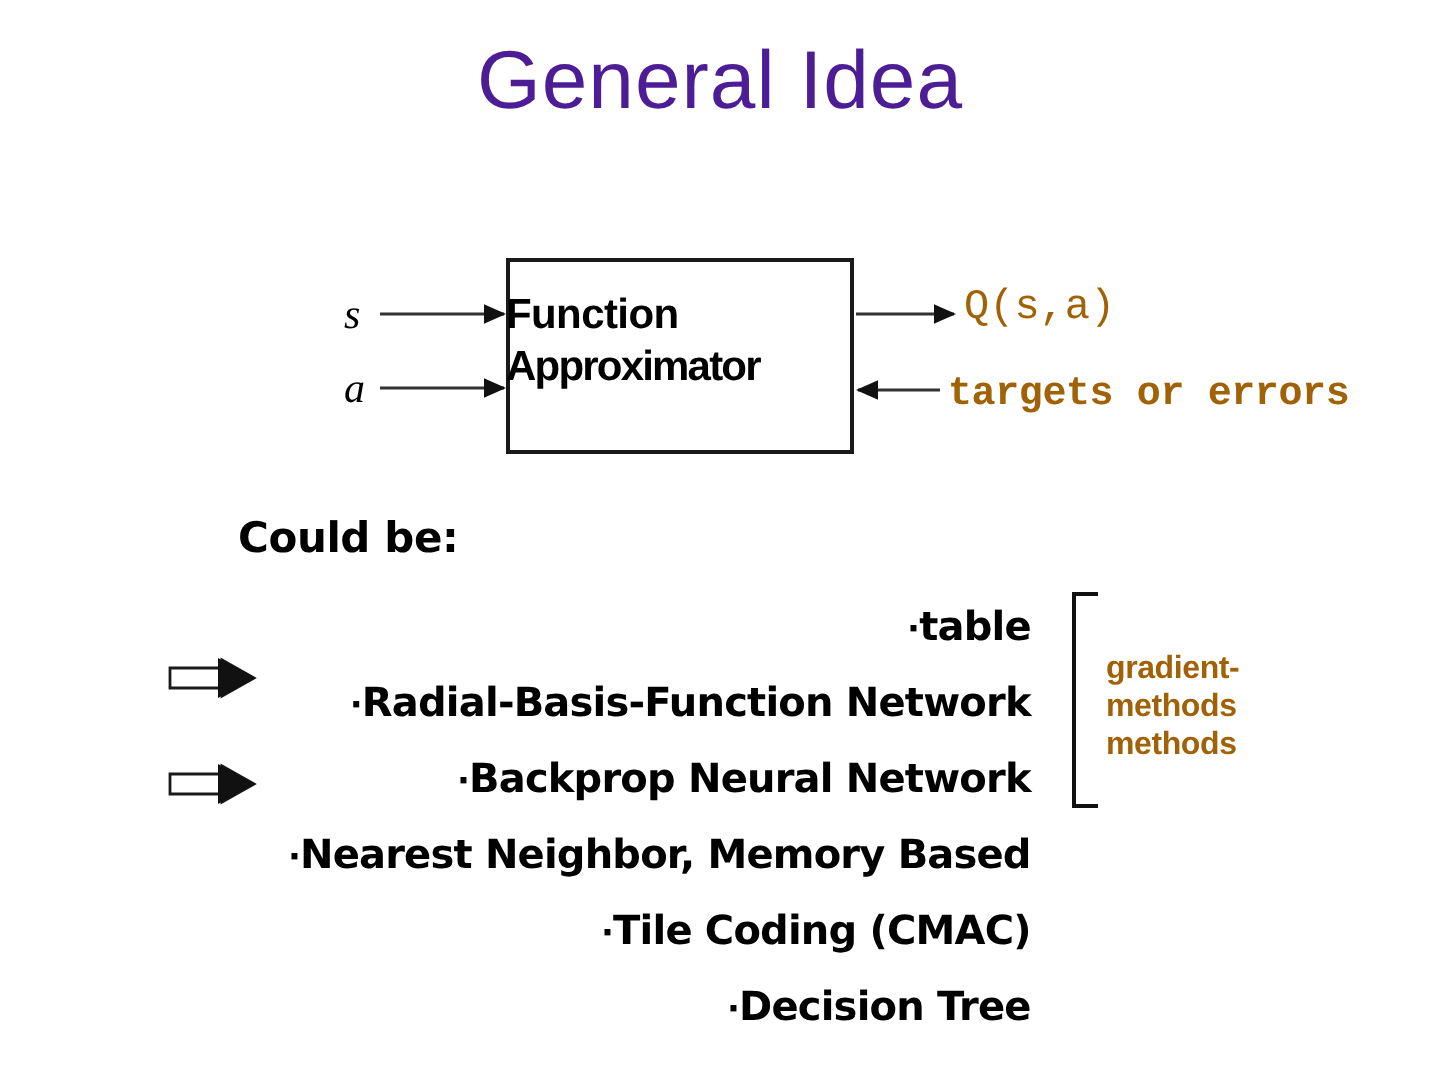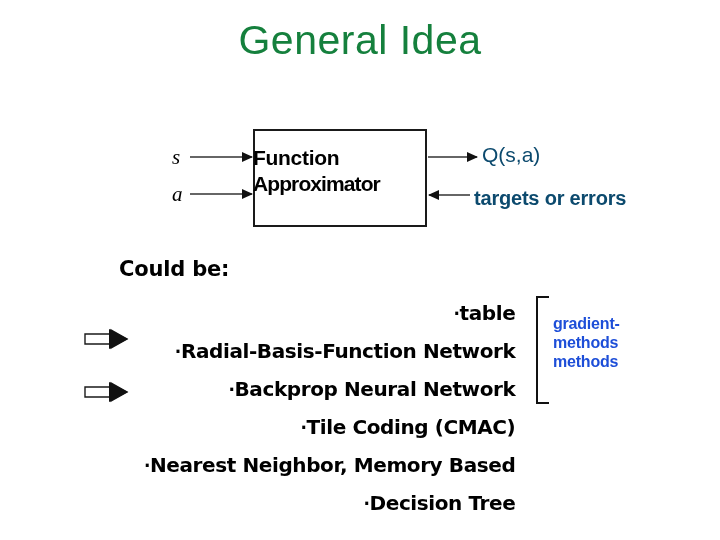--- a/index.html
+++ b/index.html
@@ -21,21 +21,21 @@
   .slide-title {
     position: absolute;
     left: 0;
     top: 18px;
     width: 720px;
     text-align: center;
     font-family: "Liberation Sans", sans-serif;
     font-size: 41px;
     font-weight: 400;
     letter-spacing: 0.5px;
-    color: #15803d;
+    color: #4c1d95;
     line-height: 1.1;
     white-space: nowrap;
   }
 
   
   .fa-box {
     position: absolute;
     left: 253px;
     top: 129px;
     width: 174px;
@@ -67,22 +67,22 @@
     font-size: 21px;
     color: #000000;
     line-height: 1;
   }
   .io-var.s { left: 172px; top: 147px; }
   .io-var.a { left: 172px; top: 184px; }
 
   
   .out-label {
     position: absolute;
-    font-family: Liberation Sans, sans-serif;
-    color: #0c4a6e;
+    font-family: Liberation Mono, monospace;
+    color: #a16207;
     line-height: 1;
     white-space: nowrap;
   }
   .out-label.q {
     left: 482px;
     top: 144px;
     font-size: 21px;
     font-weight: 400;
   }
   .out-label.targets {
@@ -150,25 +150,25 @@
     width: 13px;
     height: 108px;
     border-left: 2px solid #111111;
     border-top: 2px solid #111111;
     border-bottom: 2px solid #111111;
     box-sizing: border-box;
   }
   .gd-caption {
     position: absolute;
     left: 553px;
-    top: 314px;
+    top: 325px;
     font-family: "Liberation Sans", sans-serif;
     font-size: 16px;
     font-weight: bold;
-    color: #1d4ed8;
+    color: #a16207;
     line-height: 19px;
     letter-spacing: -0.2px;
     white-space: nowrap;
   }
   .gd-caption span { display: block; }
 </style>
 </head>
 <body>
 
 <div id="slide">
@@ -219,24 +219,24 @@
     <li>
       <span class="bullet">·</span><span>table</span>
     </li>
     <li>
       <span class="bullet">·</span><span>Radial-Basis-Function Network</span>
     </li>
     <li>
       <span class="bullet">·</span><span>Backprop Neural Network</span>
     </li>
     <li>
+      <span class="bullet">·</span><span>Nearest Neighbor, Memory Based</span>
+    </li>
+    <li>
       <span class="bullet">·</span><span>Tile Coding (CMAC)</span>
-    </li>
-    <li>
-      <span class="bullet">·</span><span>Nearest Neighbor, Memory Based</span>
     </li>
     <li>
       <span class="bullet">·</span><span>Decision Tree</span>
     </li>
   </ul>
 
   <div class="gd-bracket"></div>
   <div class="gd-caption">
     <span>gradient-</span>
     <span>methods</span>

